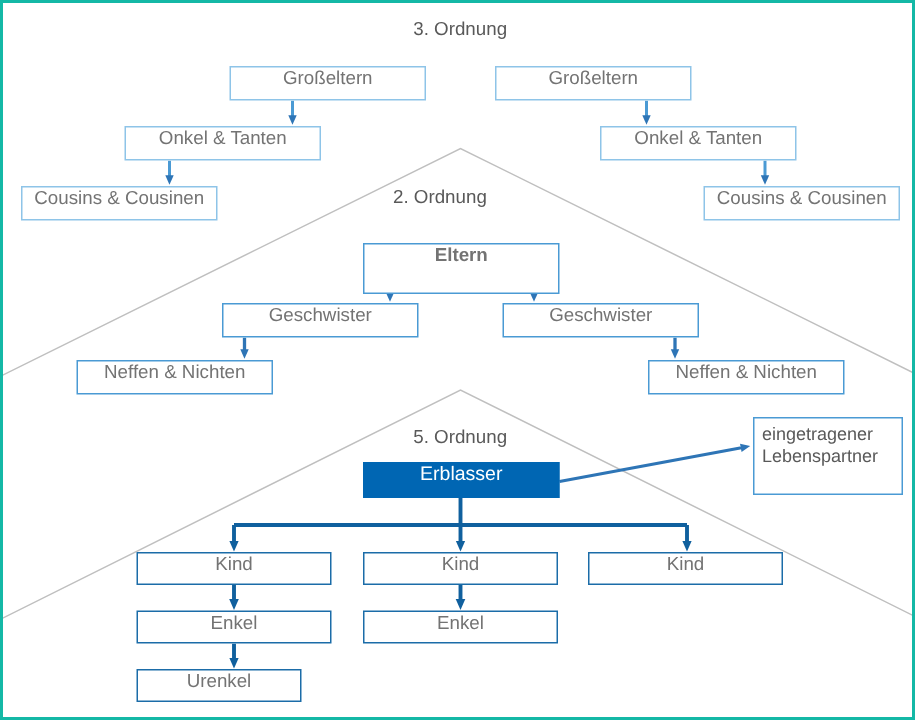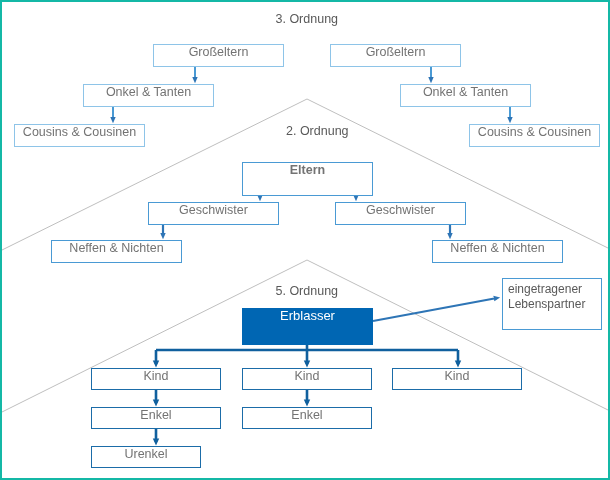--- a/index.html
+++ b/index.html
@@ -134,41 +134,41 @@
   <div class="node light" style="left:398px; top:82px; width:131px; height:23px;">
     <span>Onkel &amp; Tanten</span>
   </div>
   <div class="node light" style="left:12px; top:122px; width:131px; height:23px;">
     <span>Cousins &amp; Cousinen</span>
   </div>
   <div class="node light" style="left:467px; top:122px; width:131px; height:23px;">
     <span>Cousins &amp; Cousinen</span>
   </div>
 
-  <div class="order-title" style="left: 284px; top: 122px;">2. Ordnung</div>
+  <div class="order-title" style="left: 260px; top: 122px;">2. Ordnung</div>
 
   <div class="node mid" style="left:240px; top:160px; width:131px; height:34px;font-weight:bold;">
     <span>Eltern</span>
   </div>
   <div class="node mid" style="left:146px; top:200px; width:131px; height:23px;">
     <span>Geschwister</span>
   </div>
   <div class="node mid" style="left:333px; top:200px; width:131px; height:23px;">
     <span>Geschwister</span>
   </div>
   <div class="node mid" style="left:49px; top:238px; width:131px; height:23px;">
     <span>Neffen &amp; Nichten</span>
   </div>
   <div class="node mid" style="left:430px; top:238px; width:131px; height:23px;">
     <span>Neffen &amp; Nichten</span>
   </div>
 
   <div class="order-title" style="left: 273.5px; top: 282px;">5. Ordnung</div>
 
-  <div class="node filled" style="left:240px; top:306px; width:131px; height:37px;">
+  <div class="node filled" style="left:240px; top:306px; width:131px; height:24px;">
     <span>Erblasser</span>
   </div>
 
   <div class="node dark" style="left:89px; top:366px; width:130px; height:22px;">
     <span>Kind</span>
   </div>
   <div class="node dark" style="left:240px; top:366px; width:130px; height:22px;">
     <span>Kind</span>
   </div>
   <div class="node dark" style="left:390px; top:366px; width:130px; height:22px;">

